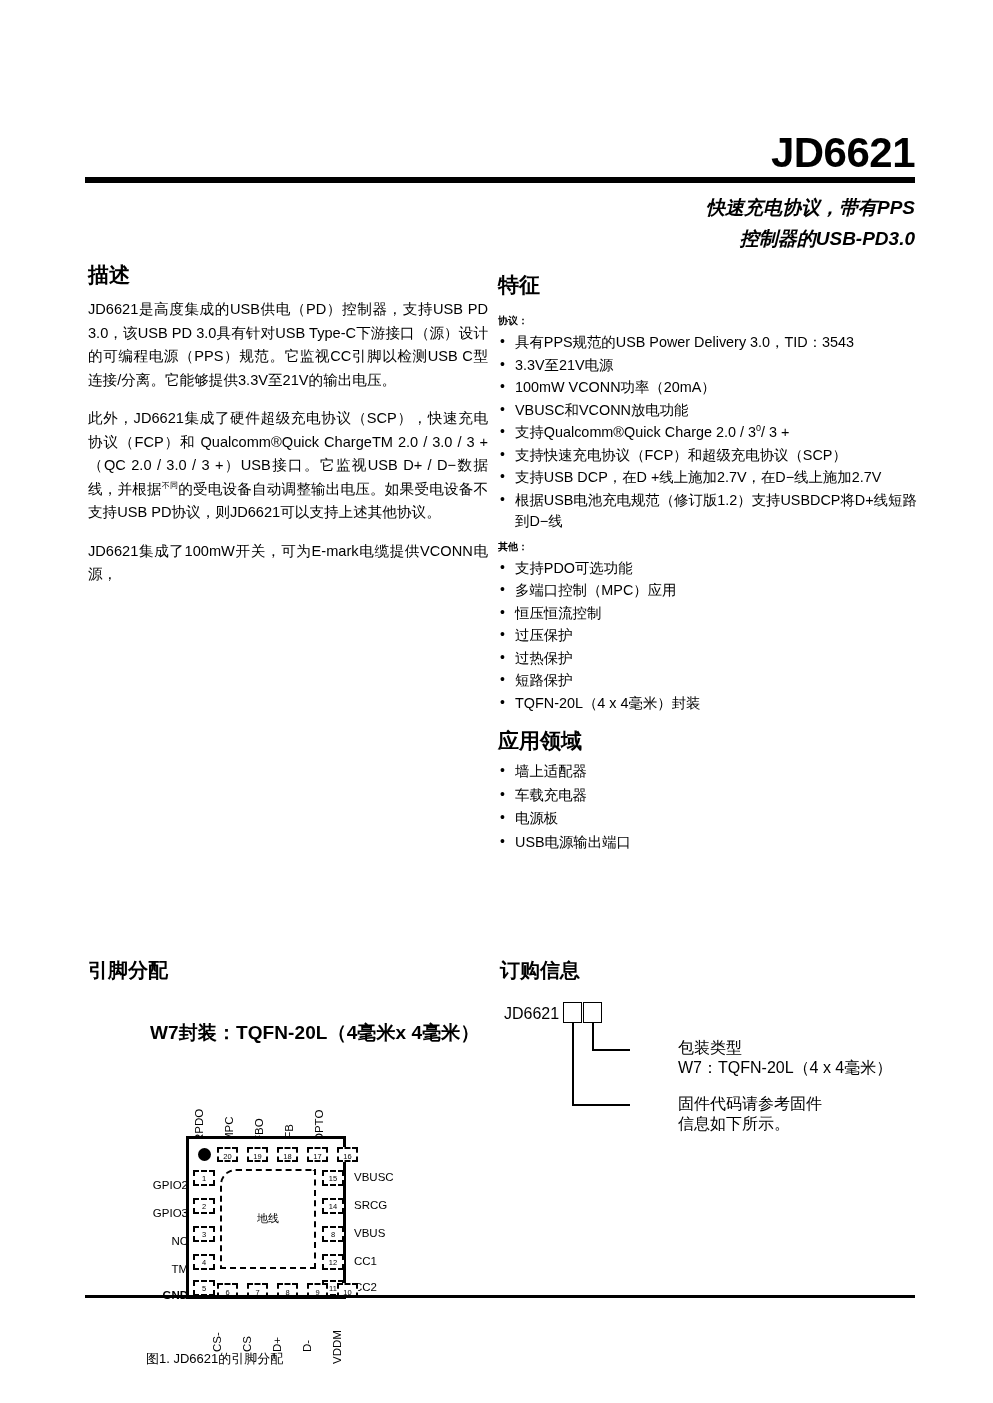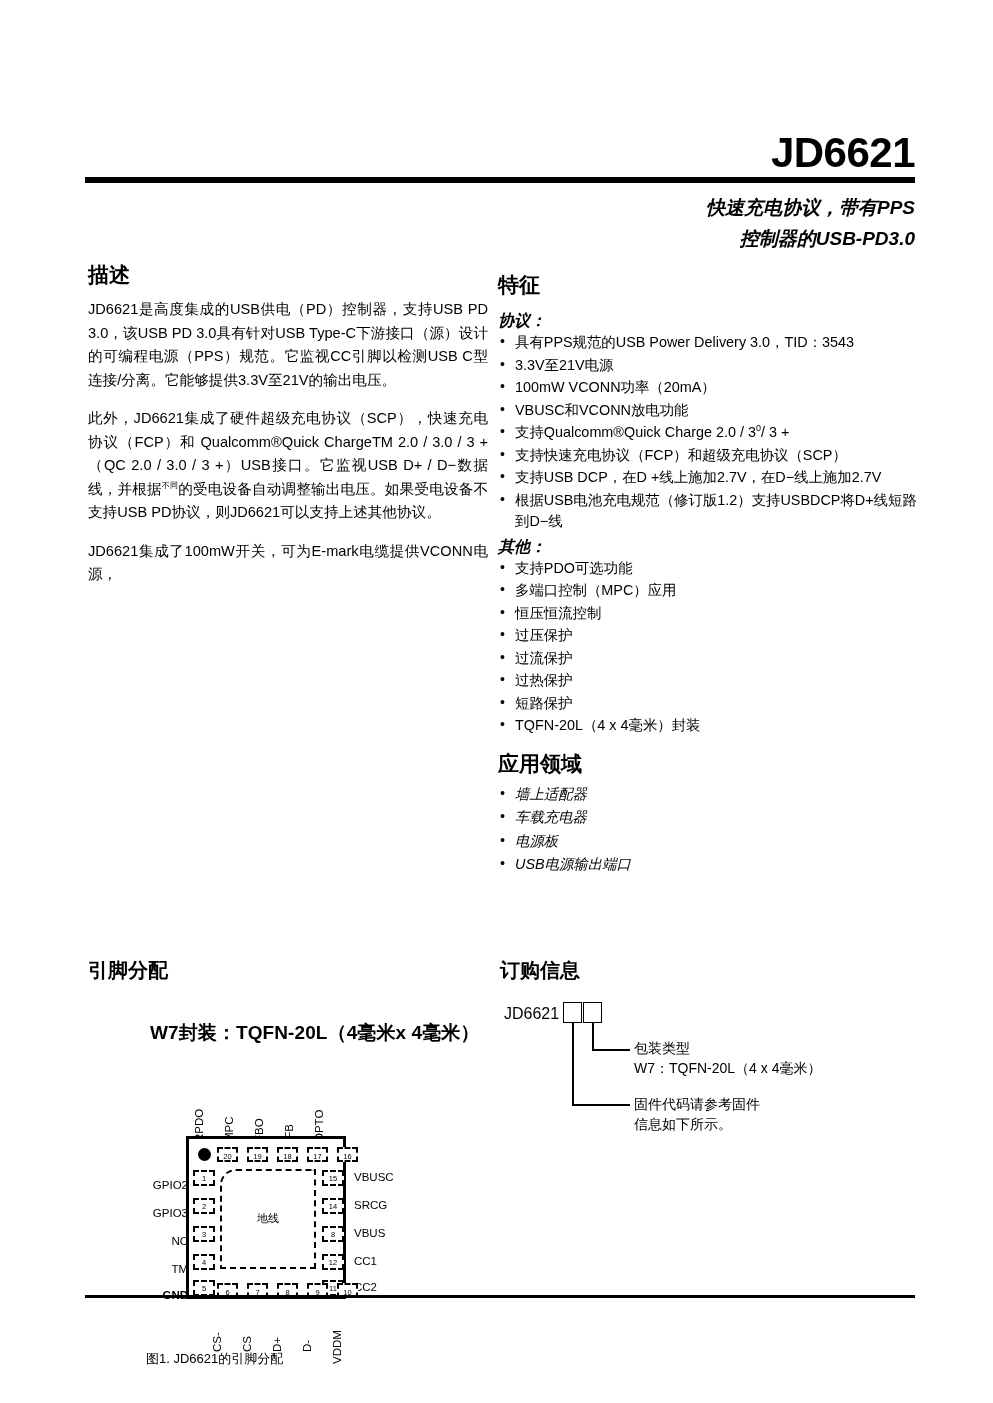--- a/index.html
+++ b/index.html
@@ -94,25 +94,24 @@
     line-height: 0;
   }
   sup.deg {
     font-size: 9px;
     vertical-align: super;
     line-height: 0;
   }
 
   
   .grp-title {
-    font-size: 16px;
+    font-size: 10px;
     font-weight: bold;
     line-height: 21px;
     margin: 12px 0 1px 0;
-    font-style: italic;
   }
   .grp-title.other { margin-top: 3px; }
 
   ul.feat {
     list-style: none;
     margin: 0 0 0 0;
     padding: 0;
   }
   ul.feat li {
     position: relative;
@@ -121,21 +120,21 @@
     line-height: 21.5px;
     margin-bottom: 1px;
   }
   ul.feat li::before {
     content: "\2022";
     position: absolute;
     left: 2px;
     top: -1px;
     font-size: 14px;
   }
-  ul.feat.apps li { line-height: 22px; margin-bottom: 1.5px; font-style: italic; }
+  ul.feat.apps li { line-height: 22px; margin-bottom: 1.5px; }
 
   
   .pin-block {
     position: absolute;
     left: 88px;
     top: 958px;
     width: 410px;
   }
   .order-block {
     position: absolute;
@@ -249,23 +248,24 @@
     border: 1.4px solid #000;
     box-sizing: border-box;
     background: #fff;
   }
   .oline {
     position: absolute;
     background: #000;
   }
   .onote {
     position: absolute;
-    font-size: 14px;
+    font-size: 16px;
     line-height: 20px;
     white-space: nowrap;
+    margin-left: 44px;
   }
 
   .footer-rule {
     position: absolute;
     left: 85px;
     top: 1295px;
     width: 830px;
     height: 2.5px;
     background: #000;
   }
@@ -303,21 +303,20 @@
       <li>支持USB DCP，在D +线上施加2.7V，在D−线上施加2.7V</li>
       <li>根据USB电池充电规范（修订版1.2）支持USBDCP将D+线短路到D−线</li>
     </ul>
 
     <div class="grp-title other">其他：</div>
     <ul class="feat">
       <li>支持PDO可选功能</li>
       <li>多端口控制（MPC）应用</li>
       <li>恒压恒流控制</li>
       <li>过压保护</li>
-      <li>过流保护</li>
       <li>过热保护</li>
       <li>短路保护</li>
       <li>TQFN-20L（4 x 4毫米）封装</li>
     </ul>
 
     <h2 class="sec apps">应用领域</h2>
     <ul class="feat apps">
       <li>墙上适配器</li>
       <li>车载充电器</li>
       <li>电源板</li>

